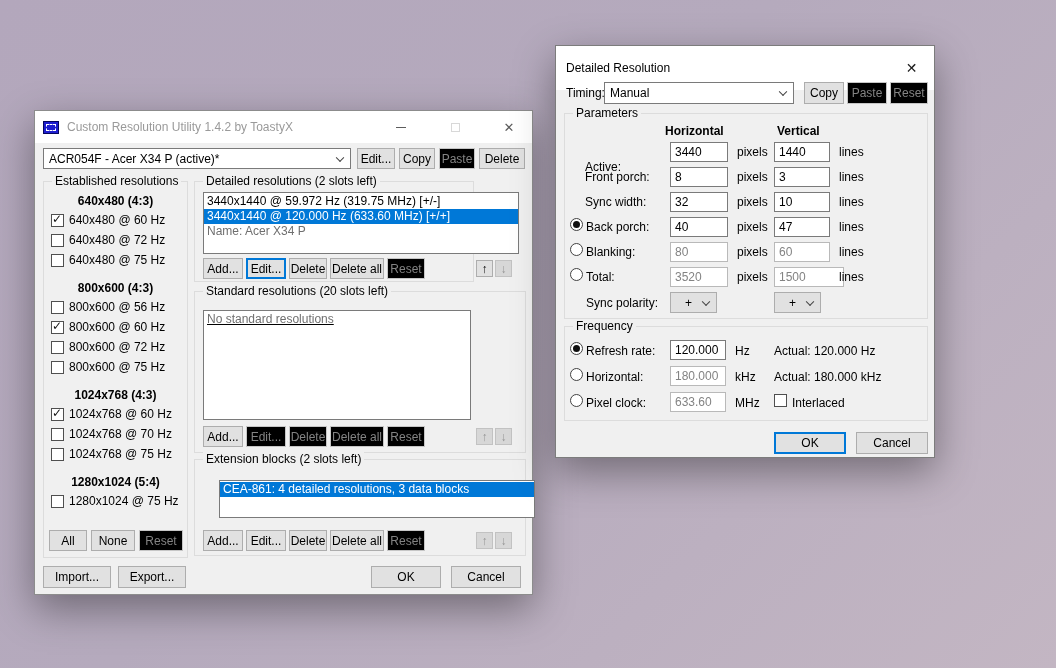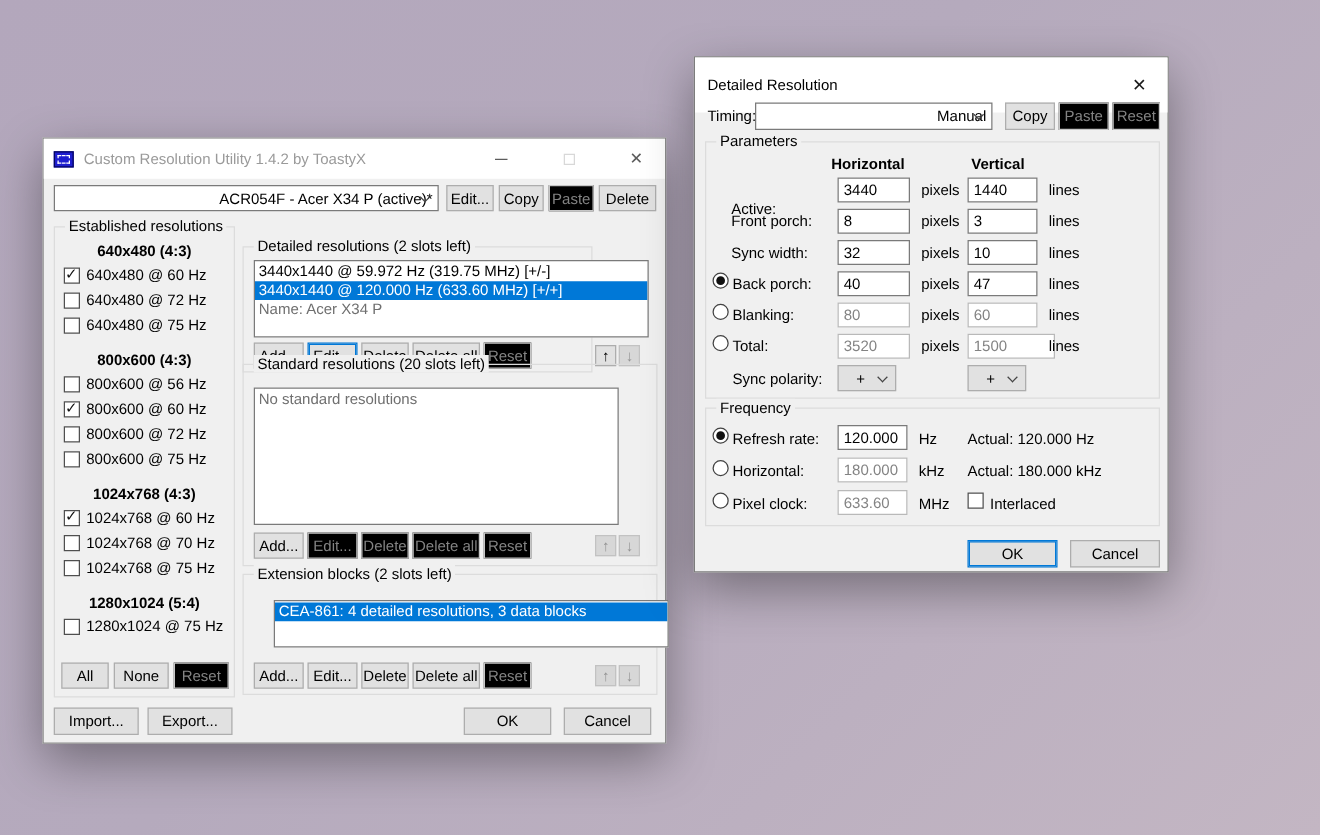--- a/index.html
+++ b/index.html
@@ -37,21 +37,21 @@
 
   .checkbox { width:13px; height:13px; background:#fff; border:1px solid #4f4f4f;
     position:relative; flex:none; }
   .checkbox.checked::after { content:"✓"; position:absolute; top:-2px; left:0;
     font-size:12px; font-weight:bold; color:#111; line-height:13px; }
   .radio { width:13px; height:13px; border:1px solid #424242; border-radius:50%;
     background:#fff; position:relative; flex:none; }
   .radio.selected::after { content:""; position:absolute; inset:2px; background:#101010; border-radius:50%; }
 
   .combo { position:absolute; background:#fff; border:1px solid #7a7a7a;
-    display:flex; align-items:center; padding:0 4px 0 5px; font-size:12px;justify-content:flex-end; }
+    display:flex; align-items:center; padding:0 20px 0 5px; font-size:12px; }
   .combo.gray { background:#e1e1e1; border-color:#adadad; justify-content:center; padding:0 14px 0 4px; }
   .chev { position:absolute; right:7px; top:50%; width:6px; height:6px;
     border-right:1px solid #444; border-bottom:1px solid #444;
     transform:translateY(-70%) rotate(45deg); }
 
   .textinput { position:absolute; background:#fff; border:1px solid #7a7a7a;
     font-size:12px; padding:0 4px; font-family:inherit; color:#000; outline:none; }
   .textinput.disabled { color:#838383; border-color:#b9b9b9; }
 
   .lbl { position:absolute; font-size:12px; white-space:nowrap; }
@@ -156,21 +156,21 @@
       <div class="est-row">
         <span class="checkbox"></span>
         <span>1280x1024 @ 75 Hz</span>
         </div>
 
       <div class="btn" style="left:5px; top:348px; width:38px;">All</div>
       <div class="btn" style="left:47px; top:348px; width:44px;">None</div>
       <div class="btn disabled" style="left:95px; top:348px; width:44px;">Reset</div>
     </div>
 
-    <div class="groupbox" style="left:159px; top:86px; width:280px; height:101px;">
+    <div class="groupbox" style="left:159px; top:70px; width:280px; height:101px;">
       <span class="group-label">Detailed resolutions (2 slots left)</span>
       <div class="listbox" style="left:8px; top:10px; width:316px; height:62px;">
         <div class="listrow">3440x1440 @ 59.972 Hz (319.75 MHz) [+/-]</div>
         <div class="listrow selected">3440x1440 @ 120.000 Hz (633.60 MHz) [+/+]</div>
         <div class="listrow muted">Name: Acer X34 P</div>
       </div>
       <div class="btn" style="left:8px; top:76px; width:40px;">Add...</div>
       <div class="btn focused" style="left:51px; top:76px; width:40px;">Edit...</div>
       <div class="btn" style="left:94px; top:76px; width:38px;">Delete</div>
       <div class="btn" style="left:135px; top:76px; width:54px;">Delete all</div>
@@ -178,21 +178,21 @@
       <div class="arrow-btn" style="left:281px; top:78px;">
           <span>↑</span>
         </div>
       <div class="arrow-btn disabled" style="left:300px; top:78px;">
           <span>↓</span>
         </div>
     </div>
 
     <div class="groupbox" style="left:159px; top:180px; width:332px; height:162px;">
       <span class="group-label">Standard resolutions (20 slots left)</span>
-      <div class="listbox" style="left:8px; top:18px; width:292px; height:110px;">
+      <div class="listbox" style="left:8px; top:18px; width:268px; height:110px;text-decoration:underline;">
         <div class="listrow muted">No standard resolutions</div>
       </div>
       <div class="btn" style="left:8px; top:134px; width:40px;">Add...</div>
       <div class="btn disabled" style="left:51px; top:134px; width:40px;">Edit...</div>
       <div class="btn disabled" style="left:94px; top:134px; width:38px;">Delete</div>
       <div class="btn disabled" style="left:135px; top:134px; width:54px;">Delete all</div>
       <div class="btn disabled" style="left:192px; top:134px; width:38px;">Reset</div>
       <div class="arrow-btn disabled" style="left:281px; top:136px;">
           <span>↑</span>
         </div>

